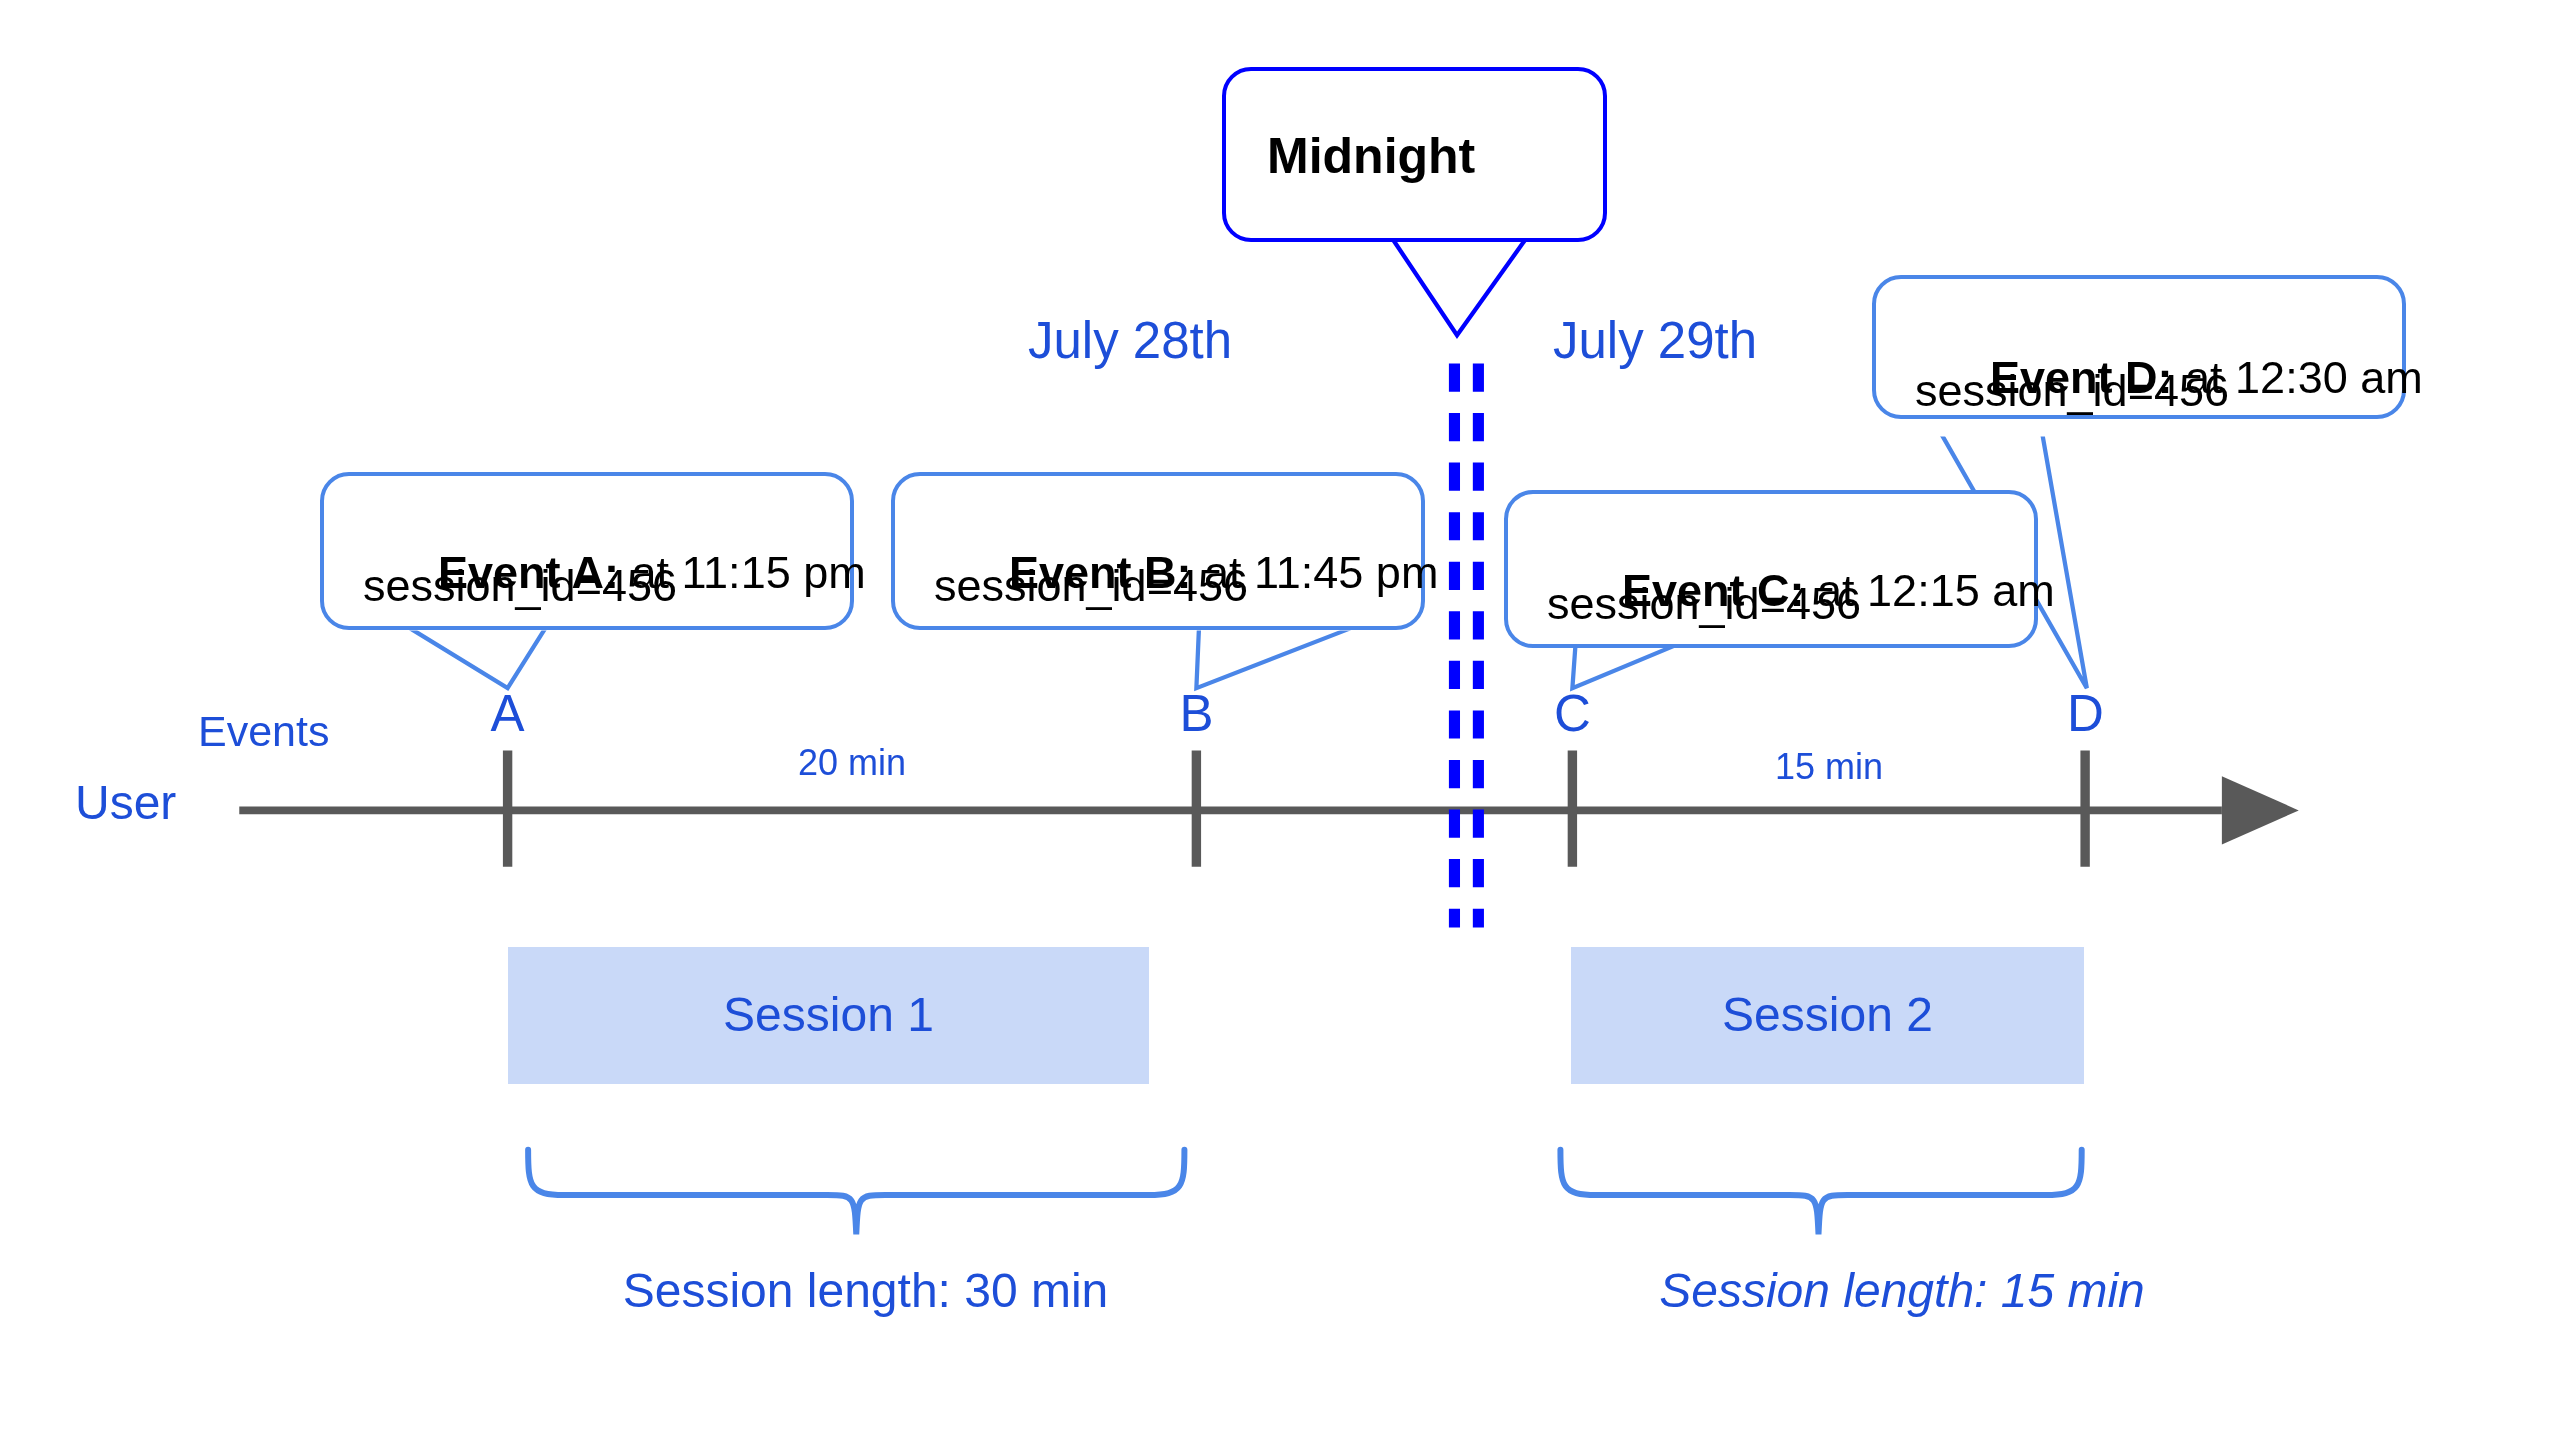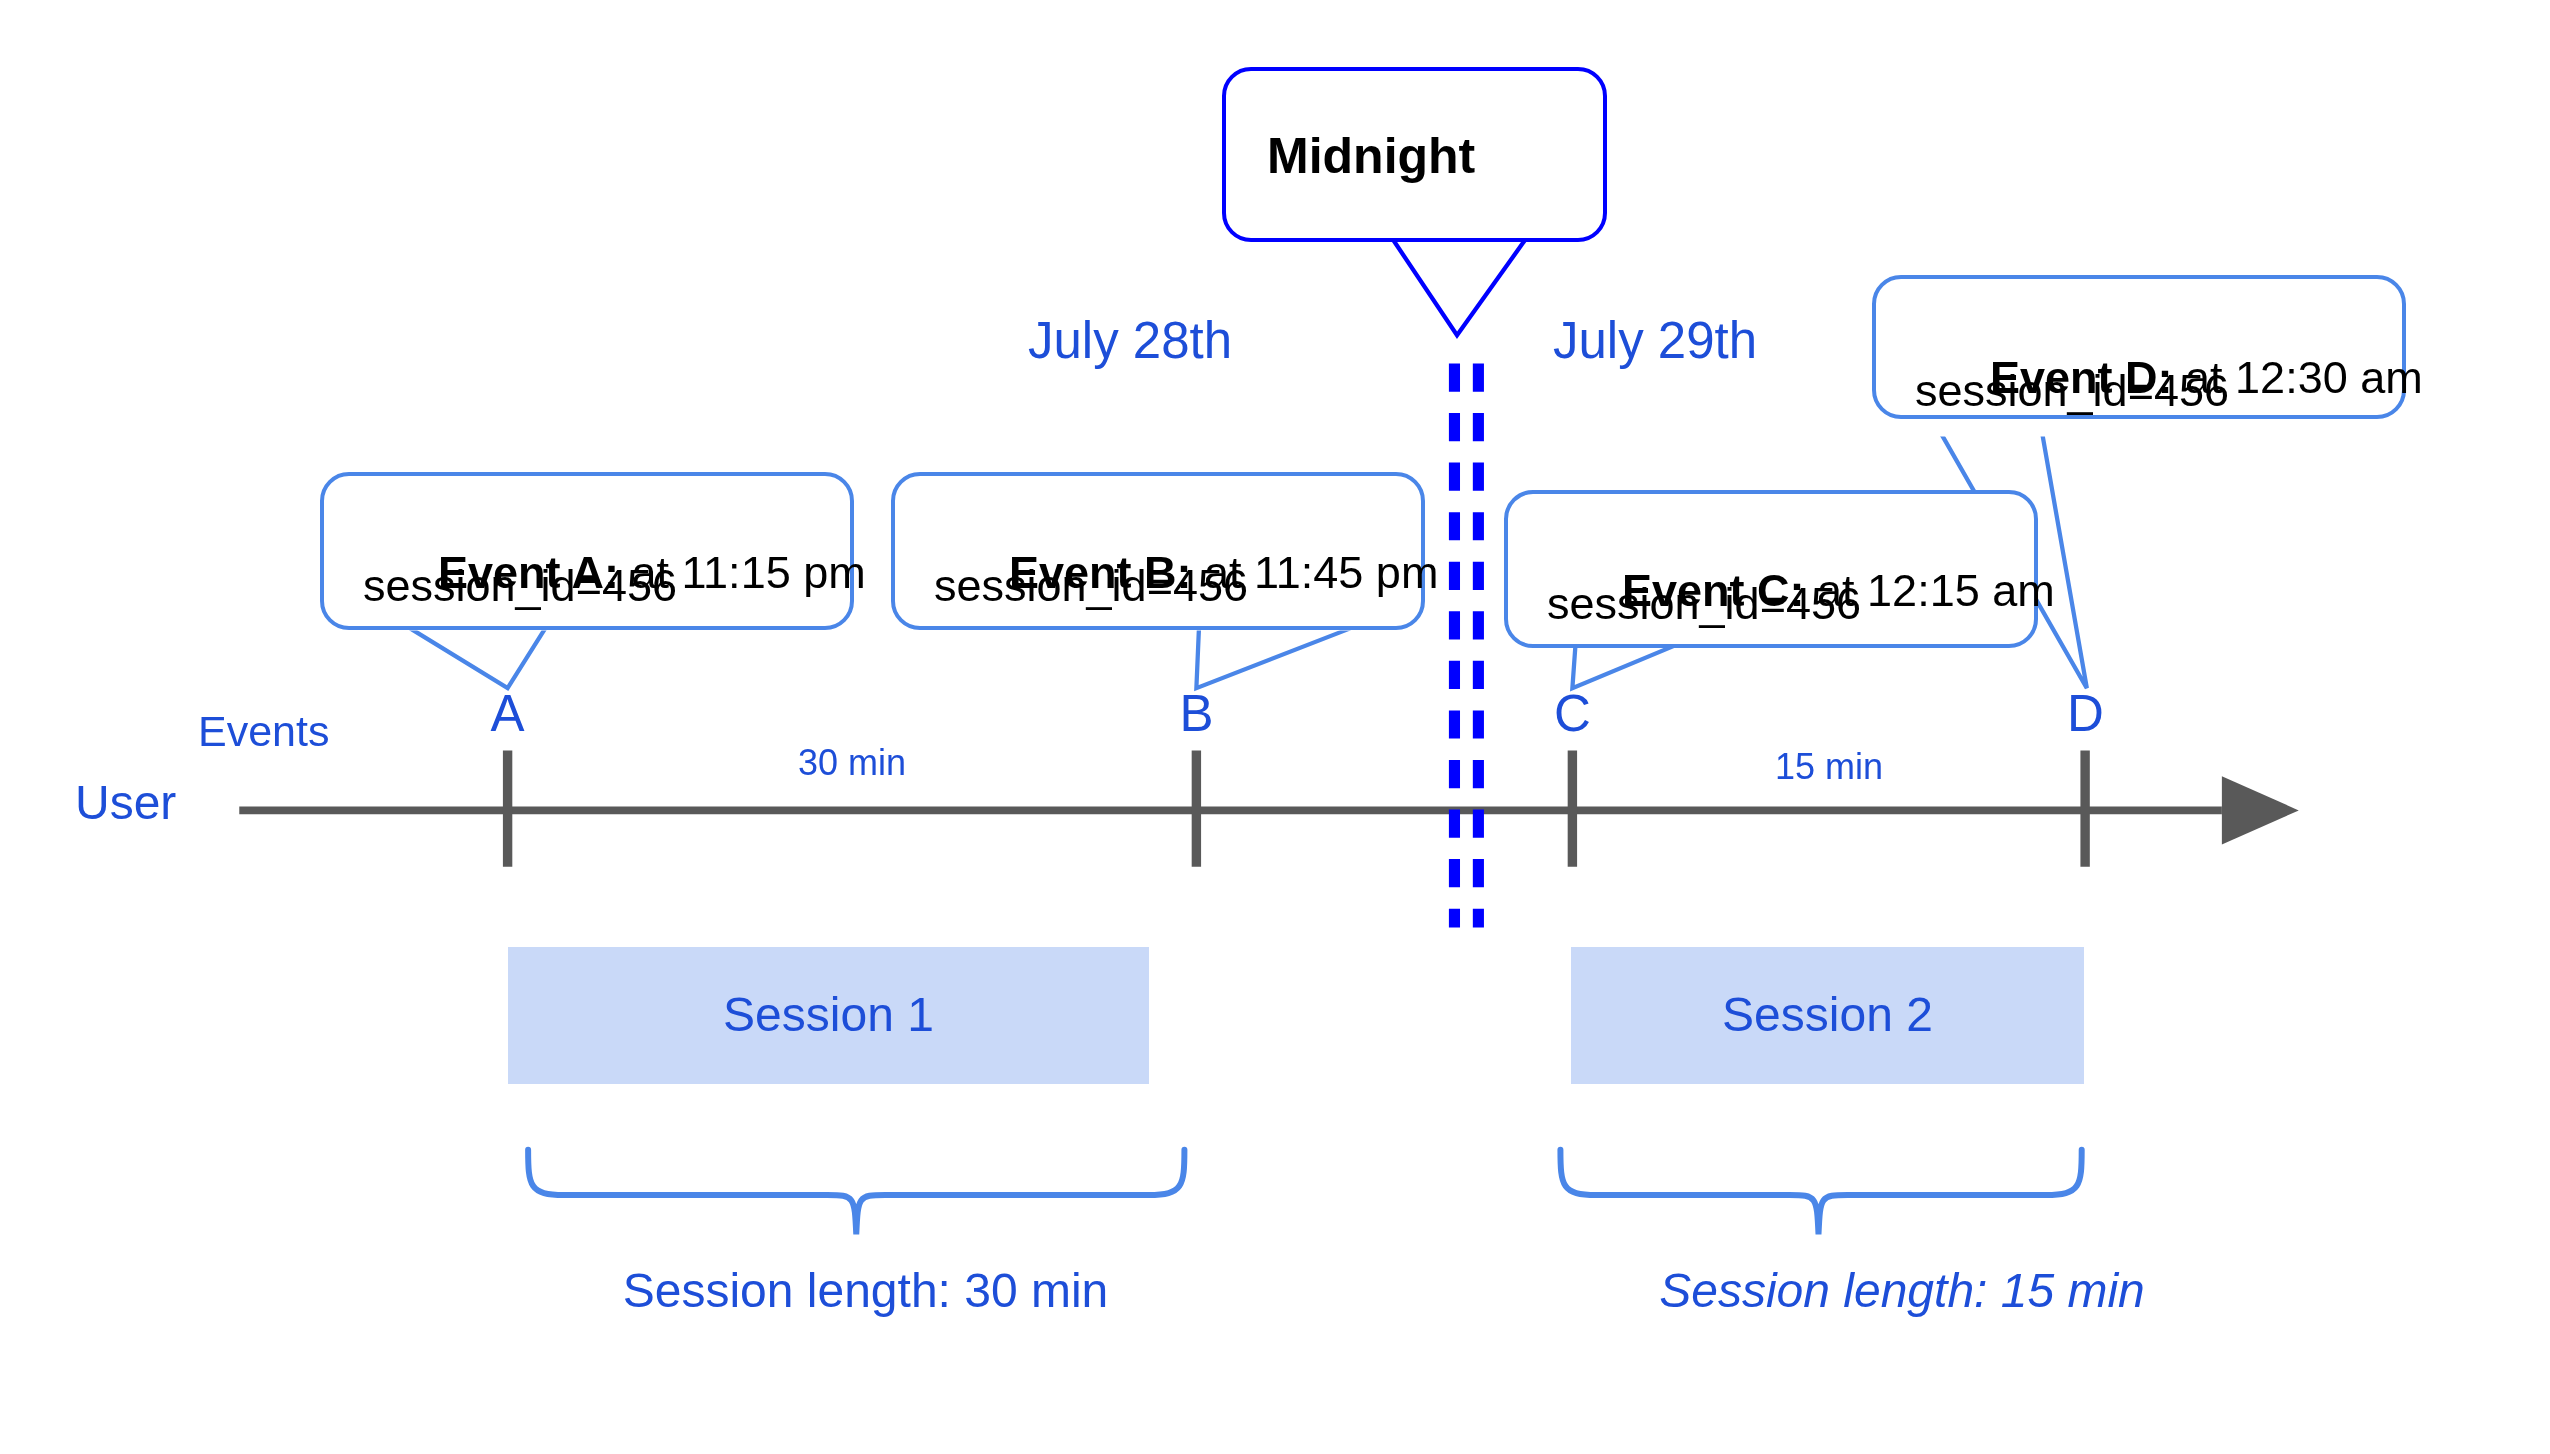--- a/index.html
+++ b/index.html
@@ -134,21 +134,21 @@
   </div>
 
   <div class="txt row-label" style="left:198px;top:692px;">Events</div>
   <div class="txt axis-name" style="left:75px;top:779px;">User</div>
 
   <div class="txt marker-label" style="left:465px;top:688px;width:85px;">A</div>
   <div class="txt marker-label" style="left:1154px;top:688px;width:85px;">B</div>
   <div class="txt marker-label" style="left:1530px;top:688px;width:85px;">C</div>
   <div class="txt marker-label" style="left:2043px;top:688px;width:85px;">D</div>
 
-  <div class="txt interval-label" style="left:724px;top:745px;width:256px;">30 min</div>
+  <div class="txt interval-label" style="left:724px;top:745px;width:256px;">20 min</div>
   <div class="txt interval-label" style="left:1701px;top:749px;width:256px;">15 min</div>
 
   <div class="session-bar" style="left:508px;top:947px;width:641px;height:137px;">
     <div class="txt session-bar-label" style="left:0;top:44px;width:641px;">Session 1</div>
   </div>
   <div class="session-bar" style="left:1571px;top:947px;width:513px;height:137px;">
     <div class="txt session-bar-label" style="left:0;top:44px;width:513px;">Session 2</div>
   </div>
 
   <div class="txt session-len-label" style="left:515px;top:1267px;width:701px;">Session length: 30 min</div>

